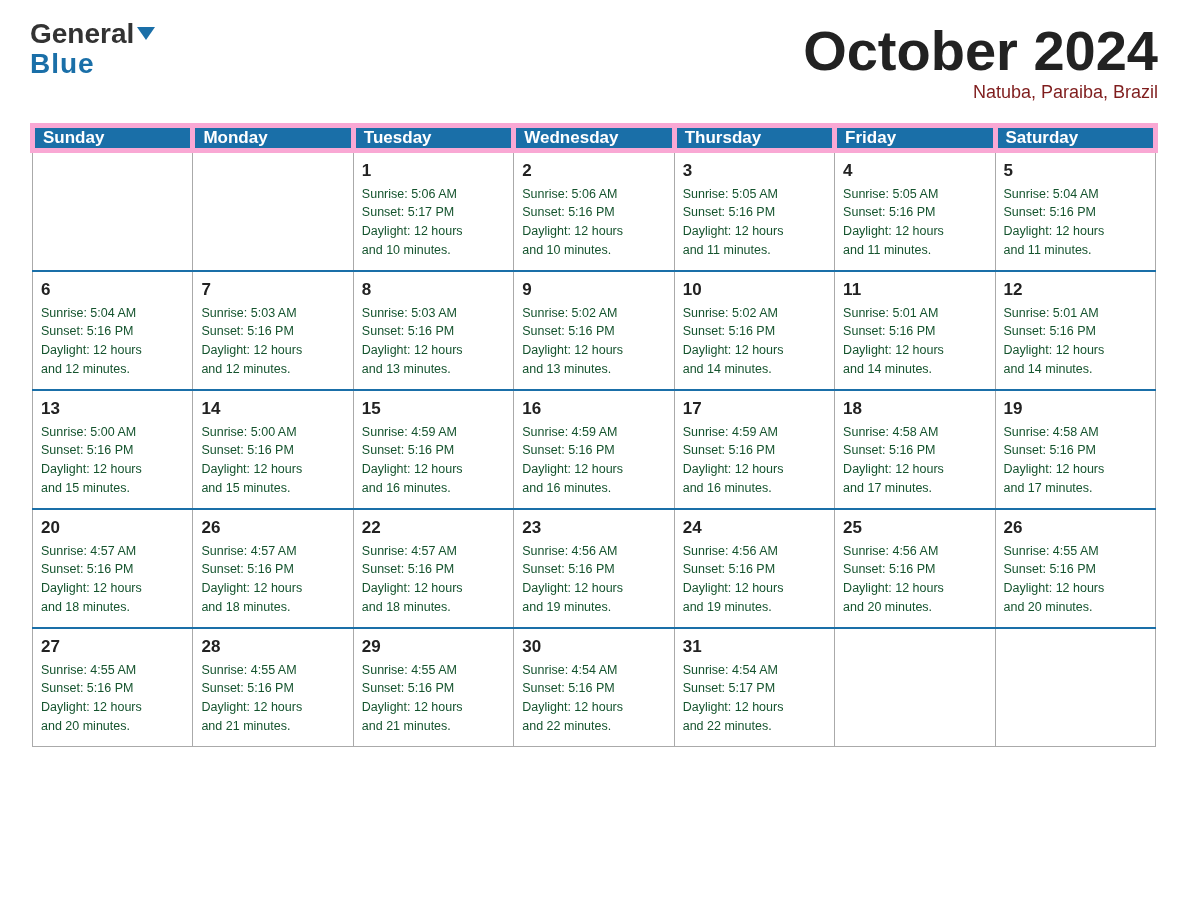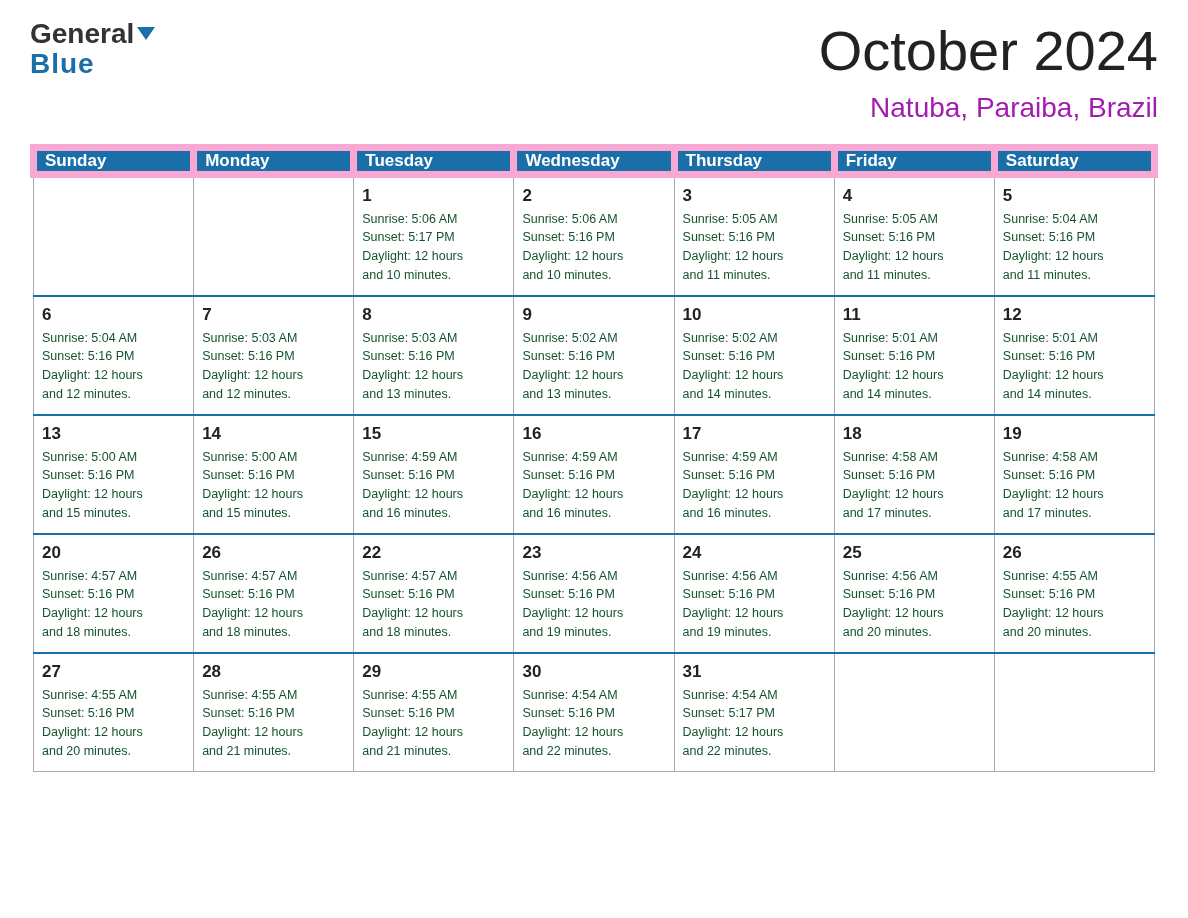--- a/index.html
+++ b/index.html
@@ -32,42 +32,42 @@
       font-size: 28px;
       font-weight: bold;
       color: #1a6fa8;
       letter-spacing: 1px;
     }
     .title-block {
       text-align: right;
     }
     .month-title {
       font-size: 56px;
-      font-weight: normal;
+      font-weight: bold;
       color: #222;
       line-height: 1.1;
     }
     .location-title {
-      font-size: 28px;
-      color: #a21caf;
-      margin-top: 10px;
+      font-size: 18px;
+      color: #7f1d1d;
+      margin-top: 0;
     }
     .calendar {
       width: 100%;
       border-collapse: collapse;
       border: 1px solid #aaa;
     }
     .calendar thead tr th {
       background: #1a6fa8;
       color: #fff;
       font-size: 17px;
       font-weight: bold;
       padding: 0 8px;
       text-align: left;
-      border: 7px solid #f9a8d4;
+      border: 5px solid #f9a8d4;
     }
     .calendar tbody tr td {
       vertical-align: top;
       padding: 8px 8px 10px 8px;
       border: 1px solid #aaa;
       width: calc(100% / 7);
       min-height: 100px;
     }
     .day-number {
       font-size: 17px;

